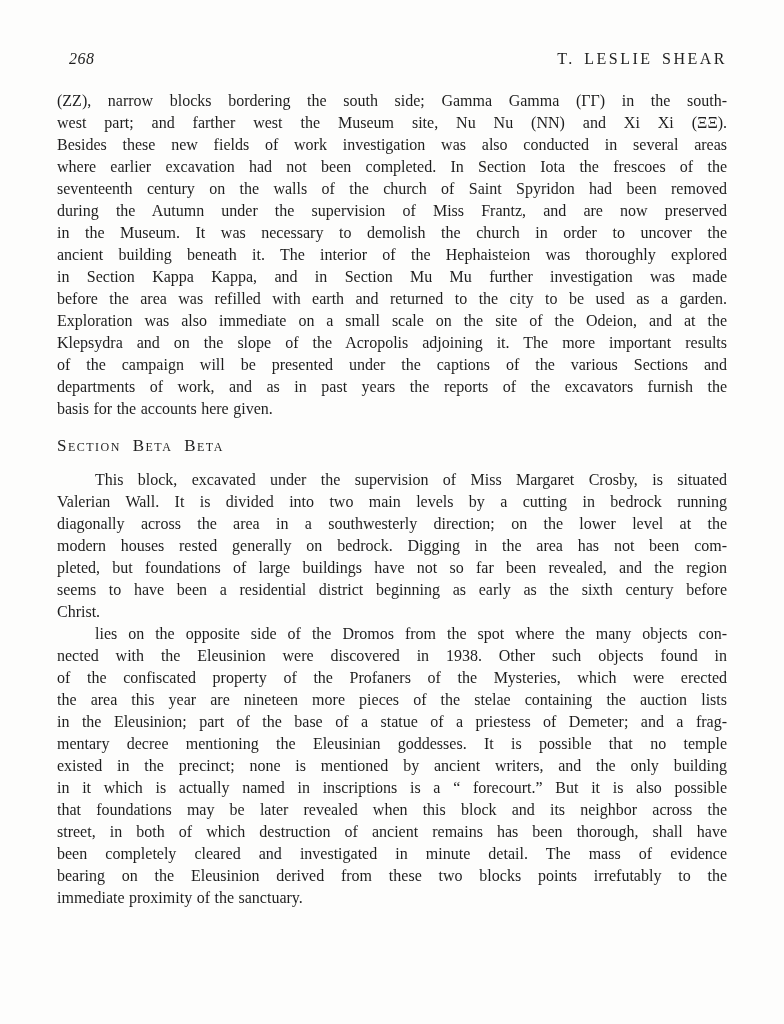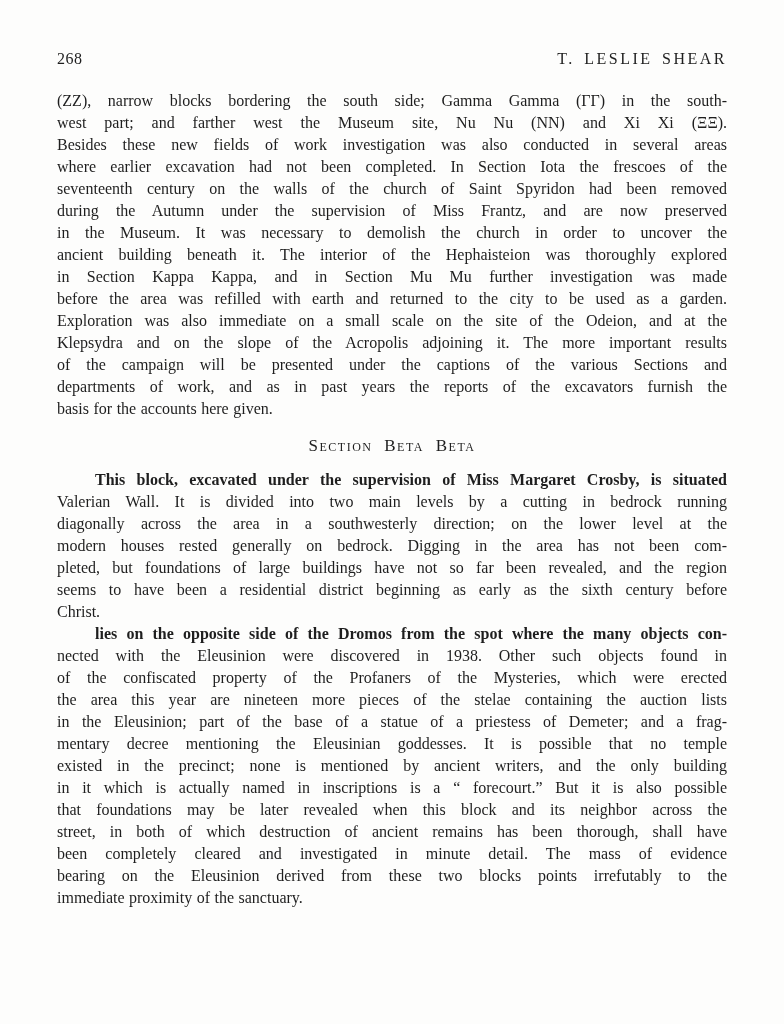--- a/index.html
+++ b/index.html
@@ -20,23 +20,24 @@
     overflow: hidden;
   }
   .running-header {
     position: relative;
     height: 24px;
     margin-bottom: 16px;
     font-size: 16px;
   }
   .page-num {
     position: absolute;
-    left: 0;
+    left: 12px;
     top: 0;
     letter-spacing: 0.5px;
+    font-style: italic;
   }
   .running-title {
     display: block;
     text-align: right;
     letter-spacing: 2.5px;
     word-spacing: 3px;
   }
   .body-text {
     width: 670px;
   }
@@ -48,29 +49,27 @@
   .para .line {
     text-align: justify;
     text-align-last: justify;
     word-spacing: 0.5px;
   }
   .para .line:last-child {
     text-align-last: left;
   }
   .para.indent .line:first-child {
     text-indent: 38px;
-    font-weight: bold;
   }
   .section-heading {
     font-size: 17px;
     font-weight: normal;
     font-variant: small-caps;
     letter-spacing: 1.5px;
     word-spacing: 6px;
-    text-align: center;
     margin: 16px 0 13px 0;
   }
 </style>
 </head>
 <body>
 
 <div class="page">
 
   <div class="running-header">
     <span class="page-num">268</span>

